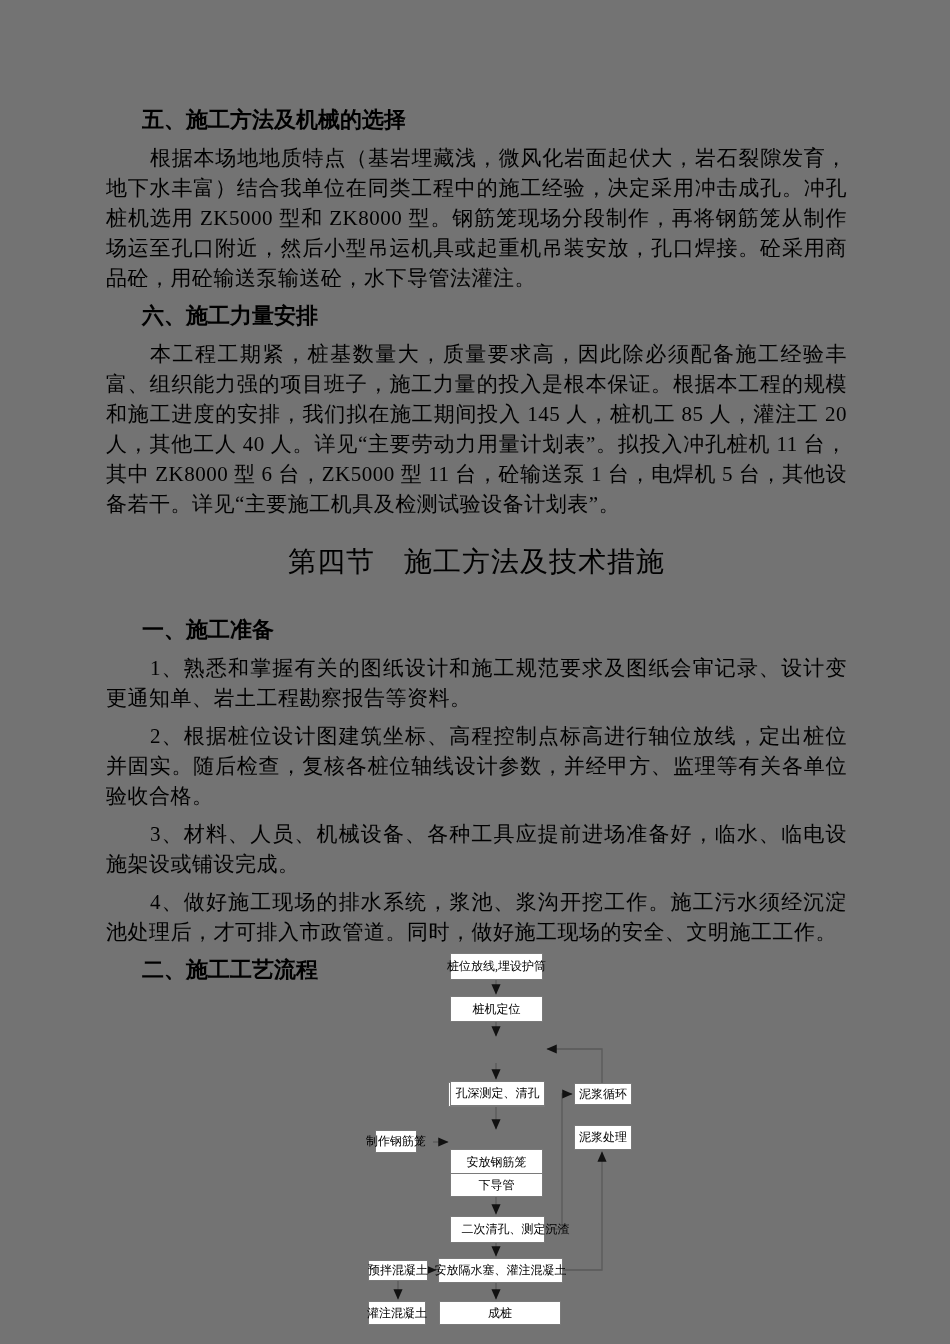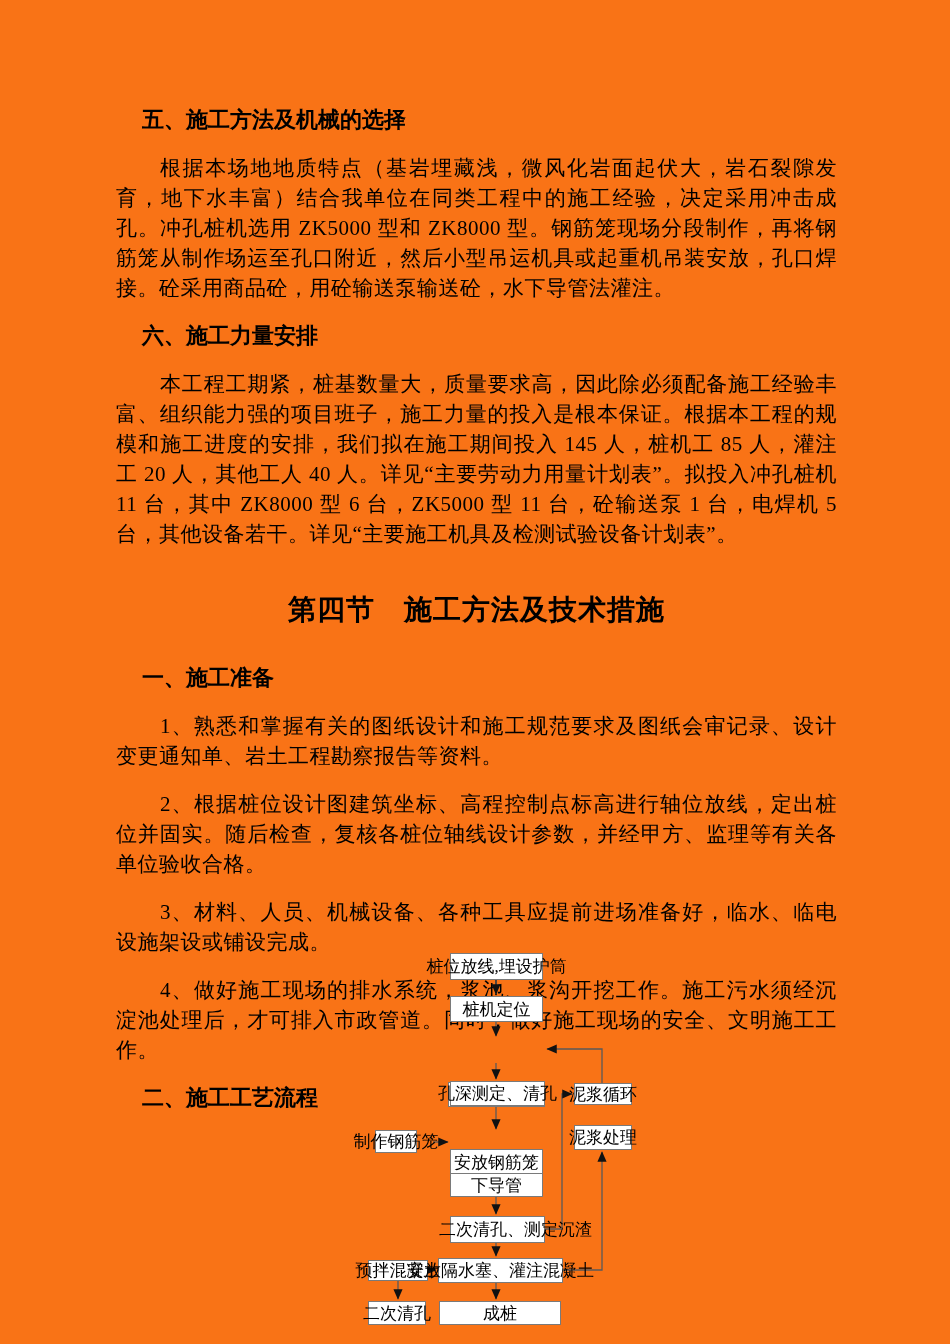--- a/index.html
+++ b/index.html
@@ -1,20 +1,20 @@
 <!DOCTYPE html>
 <html><head>
 <meta charset="utf-8">
 <style>
   html, body { margin: 0; padding: 0; background: #ffffff; }
   .page {
     position: relative;
     width: 950px;
     height: 1344px;
-    background: #f97316;
+    background: #737373;
     color: #000000;
     font-family: "Liberation Serif", "DejaVu Serif", serif;
     overflow: hidden;
   }
   .content {
     position: absolute;
     top: 105px;
     left: 98px;
     width: 757px;
   }
@@ -24,48 +24,48 @@
     font-size: 22px;
     line-height: 30px;
     text-indent: 44px;
     margin: 0;
   }
   .body-para {
     font-size: 21px;
     line-height: 30px;
     text-align: justify;
     text-indent: 44px;
-    margin: 18px;
+    margin: 8px;
     letter-spacing: 0.5px;
   }
   .chapter-title {
     font-family: "Liberation Serif", "DejaVu Serif", serif;
-    font-weight: 700;
+    font-weight: 400;
     font-size: 28px;
     line-height: 34px;
     text-align: center;
     text-indent: 0;
-    margin: 44px 0 36px 0;
+    margin: 26px 0 36px 0;
     letter-spacing: 1px;
   }
   
   .flowchart {
     position: absolute;
     top: 948px;
     left: 0;
     width: 950px;
     height: 396px;
   }
   .fc-box {
     position: absolute;
     box-sizing: border-box;
     border: 1px solid #7a7a7a;
     background: #ffffff;
     color: #000000;
-    font-size: 17px;
+    font-size: 12px;
     font-family: "Liberation Serif", "DejaVu Serif", serif;
     display: flex;
     align-items: center;
     justify-content: center;
     white-space: nowrap;
     z-index: 2;
   }
   .fc-svg { position: absolute; top: 0; left: 0; z-index: 1; }
   .fc-svg polyline, .fc-svg line { stroke: #5a5a5a; stroke-width: 1.3; fill: none; }
 </style>
@@ -126,16 +126,16 @@
     <div class="fc-box" style="left:448px; top:90px;  width:97px;  height:25px;margin-top:44px;">冲击成孔</div>
     <div class="fc-box" style="left:450px; top:133px; width:95px;  height:25px;">孔深测定、清孔</div>
     <div class="fc-box" style="left:574px; top:135px; width:58px;  height:22px;">泥浆循环</div>
     <div class="fc-box" style="left:574px; top:177px; width:58px;  height:25px;">泥浆处理</div>
     <div class="fc-box" style="left:375px; top:182px; width:42px;  height:23px;">制作钢筋笼</div>
     <div class="fc-box" style="left:450px; top:183px; width:93px;  height:26px;margin-top:18px;">安放钢筋笼</div>
     <div class="fc-box" style="left:450px; top:225px; width:93px;  height:24px;">下导管</div>
     <div class="fc-box" style="left:450px; top:268px; width:95px;  height:27px;padding-left:36px;">二次清孔、测定沉渣</div>
     <div class="fc-box" style="left:368px; top:312px; width:60px;  height:21px;">预拌混凝土</div>
     <div class="fc-box" style="left:438px; top:310px; width:125px; height:25px;">安放隔水塞、灌注混凝土</div>
-    <div class="fc-box" style="left:368px; top:353px; width:58px;  height:24px;">二次清孔</div>
+    <div class="fc-box" style="left:368px; top:353px; width:58px;  height:24px;">灌注混凝土</div>
     <div class="fc-box" style="left:439px; top:353px; width:122px; height:24px;">成桩</div>
   </div>
 </div>
 
 </body></html>

